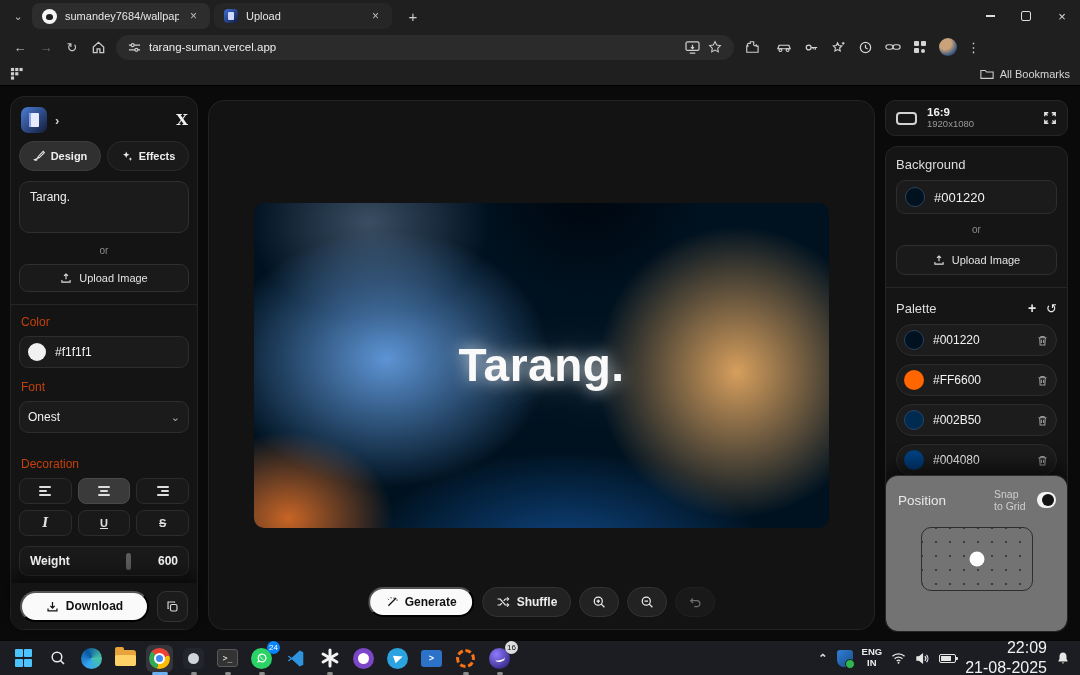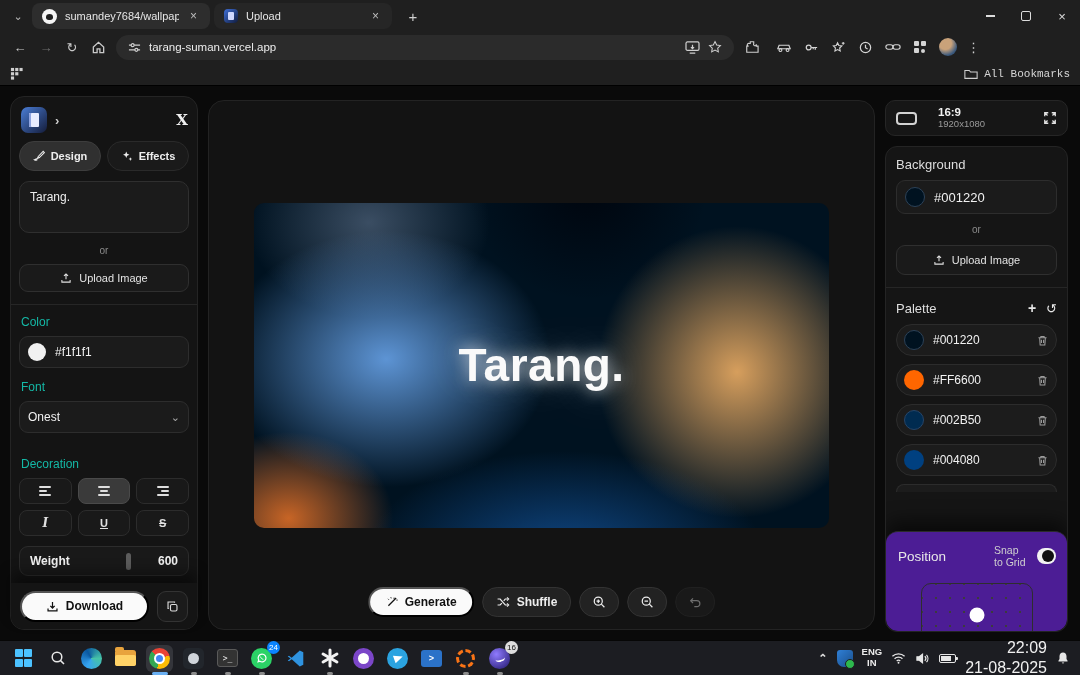--- a/index.html
+++ b/index.html
@@ -29,21 +29,21 @@
   .toolbar { height:30px; background:#1f1f1f; display:flex; align-items:center; padding:0 8px; gap:2px; }
   .nav-ic { width:24px; height:24px; display:flex; align-items:center; justify-content:center; color:#c9c9c9; font-size:13px; }
   .nav-ic.dim { color:#6e6e6e; }
   .url-pill { width:618px; height:25px; background:#2b2b2b; border-radius:13px; display:flex; align-items:center; gap:8px; padding:0 12px; margin:0 4px; }
   .url-text { font-size:11.5px; color:#ececec; flex:1; }
   .pill-ic, .ext-ic { display:flex; align-items:center; justify-content:center; }
   .ext-row { display:flex; align-items:center; gap:12px; margin-left:10px; }
   .avatar { width:18px; height:18px; border-radius:50%; background:radial-gradient(circle at 35% 30%, #c9a27a 0 35%, #3c5a7e 70%, #22344c); margin-left:10px; }
   .kebab { margin-left:8px; color:#d0d0d0; font-size:13px; }
 
-  .bookmarksbar { height:24px; background:#1f1f1f; display:flex; align-items:center; padding:0 10px; border-bottom:1px solid #000;font-family:Liberation Mono, monospace; }
+  .bookmarksbar { height:24px; background:#1f1f1f; display:flex; align-items:center; padding:0 10px; border-bottom:1px solid #000; }
   .all-bookmarks { margin-left:auto; display:flex; align-items:center; gap:6px; font-size:11px; color:#d6d6d6; }
 
   
   .page { position:absolute; top:86px; left:0; right:0; bottom:35px; background:#0a0a0a; }
 
   
   .left-panel { position:absolute; left:10px; top:10px; width:188px; height:534px; background:#141414;
                 border:1px solid #242424; border-radius:14px; padding:8px; }
   .lp-header { display:flex; align-items:center; padding:2px 2px 8px 2px; }
   .logo { width:26px; height:26px; border-radius:7px; background:linear-gradient(135deg,#4a7dd6,#141c3a); position:relative; }
@@ -53,21 +53,21 @@
   .lp-tabs { display:flex; gap:6px; }
   .lp-tab { flex:1; height:30px; border-radius:15px; display:flex; align-items:center; justify-content:center; gap:6px;
             font-size:11px; font-weight:700; color:#ededed; background:#1a1a1a; border:1px solid #2a2a2a; }
   .lp-tab.active { background:#303030; border-color:#3d3d3d; }
   .prompt-box { margin-top:10px; width:100%; height:52px; background:#1b1b1b; border:1px solid #2f2f2f; border-radius:10px;
                 color:#ededed; font-size:12px; padding:8px 10px; resize:none; font-family:"Liberation Sans",sans-serif; }
   .or-label { text-align:center; color:#8b8b8b; font-size:10px; margin:8px 0; }
   .ghost-btn { height:28px; border:1px solid #2f2f2f; background:#1a1a1a; border-radius:9px; display:flex;
                align-items:center; justify-content:center; gap:7px; color:#e2e2e2; font-size:11px; width:100%; }
   .lp-divider { height:1px; background:#262626; margin:12px -8px 10px; }
-  .sec-label { font-size:12px; color:#14b8a6; margin:0 2px 7px; }
+  .sec-label { font-size:12px; color:#c2410c; margin:0 2px 7px; }
   .field-pill { height:32px; background:#1b1b1b; border:1px solid #2d2d2d; border-radius:9px; display:flex;
                 align-items:center; gap:9px; padding:0 8px; }
   .swatch { width:18px; height:18px; border-radius:50%; flex:none; }
   .field-value { font-size:12px; color:#f1f1f1; }
   .select-chev { margin-left:auto; color:#a8a8a8; font-size:11px; }
   .deco-grid { display:grid; grid-template-columns:repeat(3,1fr); gap:6px; }
   .deco-btn { height:26px; border-radius:8px; background:#191919; border:1px solid #2c2c2c; display:flex;
               align-items:center; justify-content:center; color:#e0e0e0; }
   .deco-btn.active { background:#3a3a3a; border-color:#4a4a4a; }
   .align-ic { display:flex; flex-direction:column; gap:2.5px; width:12px; }
@@ -109,41 +109,41 @@
   .gen-btn { height:30px; border-radius:15px; background:#fafafa; color:#111; font-size:12px; font-weight:700;
              display:flex; align-items:center; gap:7px; padding:0 15px; }
   .tool-btn { height:30px; border-radius:15px; background:#222; border:1px solid #333; color:#ececec; font-size:12px; font-weight:600;
               display:flex; align-items:center; gap:7px; padding:0 13px; }
   .tool-btn.icon-only { padding:0 12px; }
   .tool-btn.disabled { opacity:.42; }
 
   
   .right-panel { position:absolute; left:885px; top:14px; width:183px; height:532px; }
   .aspect-card { height:36px; background:#161616; border:1px solid #262626; border-radius:10px; display:flex;
-                 align-items:center; gap:21px; padding:0 10px; }
+                 align-items:center; gap:10px; padding:0 10px; }
   .ratio-ic { width:21px; height:13px; border:2px solid #d2d2d2; border-radius:4px; flex:none; }
   .aspect-texts { display:flex; flex-direction:column; line-height:1.15; }
   .aspect-ratio { font-size:11.5px; font-weight:700; color:#f2f2f2; }
   .aspect-res { font-size:9.5px; color:#9a9a9a; }
   .expand-ic { margin-left:auto; }
   .rp-card { margin-top:10px; height:486px; background:#151515; border:1px solid #242424; border-radius:12px;
              position:relative; padding:10px; overflow:hidden; }
   .rp-sec-label { font-size:13px; color:#dedede; margin-bottom:8px; }
   .rp-divider { height:1px; background:#262626; margin:12px -10px; }
   .palette-head { display:flex; align-items:center; margin-bottom:4px; }
   .palette-actions { margin-left:auto; display:flex; gap:10px; align-items:center; color:#e6e6e6; }
   .plus-ic { font-size:14px; font-weight:600; }
   .reset-ic { font-size:13px; }
   .palette-row { margin-top:8px; height:32px; background:#1c1c1c; border:1px solid #2c2c2c; border-radius:16px;
                  display:flex; align-items:center; gap:9px; padding:0 7px; }
   .palette-row .swatch { width:20px; height:20px; }
   .hex-value { font-size:12px; color:#f2f2f2; }
   .trash-btn { margin-left:auto; display:flex; }
   .palette-row.clipped { height:8px; overflow:hidden; border-radius:16px 16px 0 0; border-bottom:none; }
-  .position-card { position:absolute; left:0; right:0; bottom:0; height:100px; background:#4c1d95; border-top:1px solid #2b2b2b;
+  .position-card { position:absolute; left:0; right:0; bottom:0; height:156px; background:#737373; border-top:1px solid #2b2b2b;
                    border-radius:12px; padding:12px 12px 0; box-shadow:0 -10px 18px rgba(0,0,0,.55); }
   .pos-head { display:flex; align-items:center; }
   .pos-label { font-size:13.5px; color:#e8e8e8; }
   .snap-group { margin-left:auto; display:flex; align-items:center; gap:7px; }
   .snap-label { font-size:10.5px; color:#cfcfcf;margin-left:48px; }
   .toggle { width:30px; height:16px; border-radius:9px; background:#f2f2f2; position:relative; }
   .toggle .knob { position:absolute; right:2px; top:2px; width:12px; height:12px; border-radius:50%; background:#111; }
   .pos-grid { margin:15px auto 0; width:112px; height:64px; border:1px solid #2e2e2e; border-radius:10px; position:relative;
               background-image:radial-gradient(#3c3c3c 1px, transparent 1.3px); background-size:14px 14px; background-position:7px 7px; }
   .pos-dot { position:absolute; left:50%; top:50%; transform:translate(-50%,-50%); width:15px; height:15px; border-radius:50%; background:#fff; }

